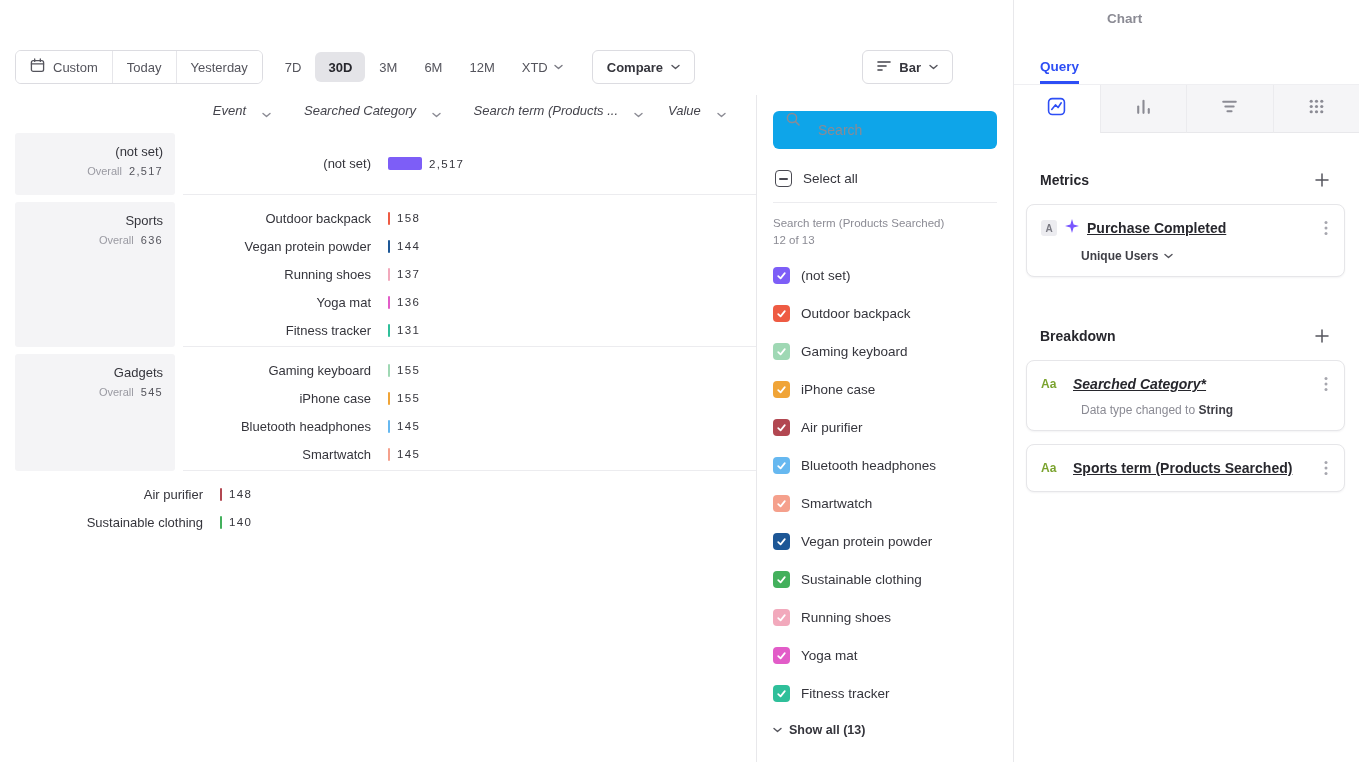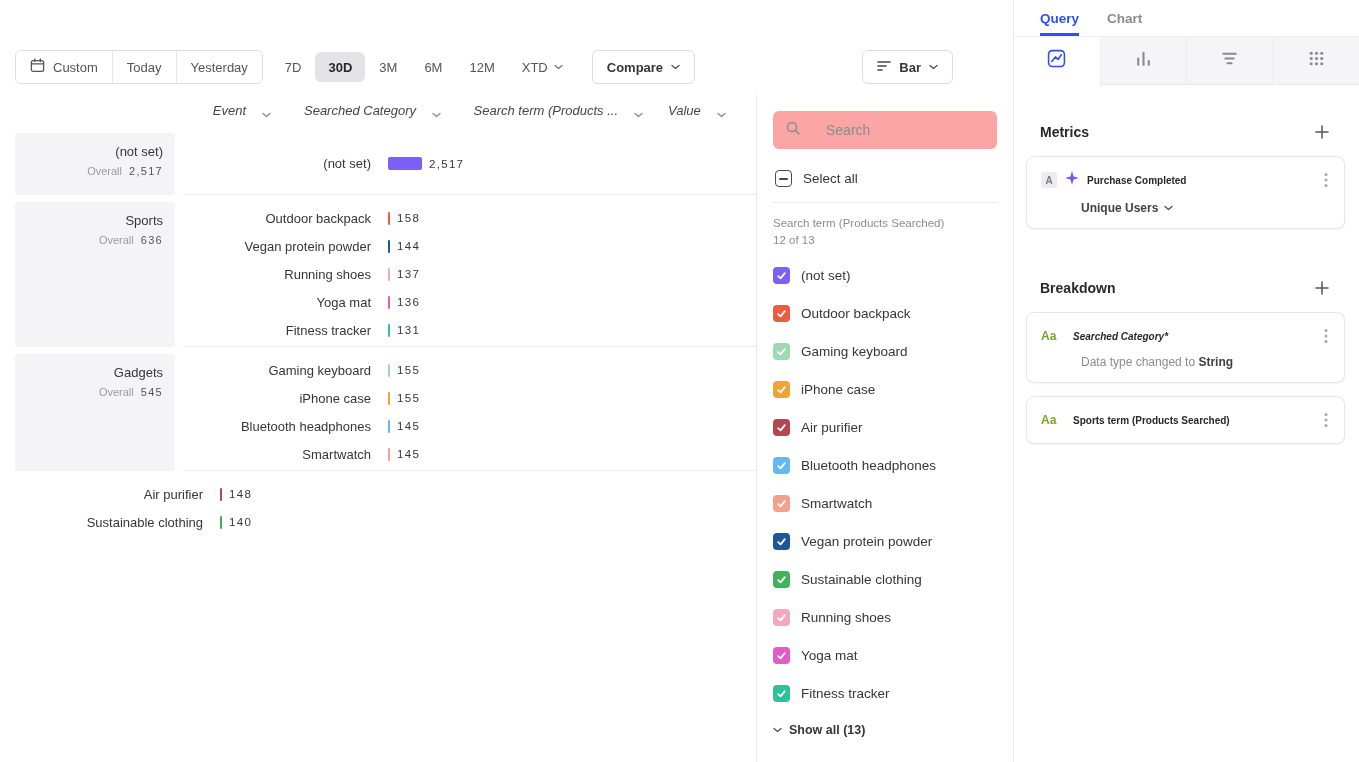--- a/index.html
+++ b/index.html
@@ -52,22 +52,22 @@
   .tgroup:last-child .rows-wrap { border-bottom:none; }
   .trow { height:28px; display:flex; align-items:center; cursor:pointer; }
   .term { width:200px; text-align:right; font-size:13px; color:#35353c; padding-right:12px; white-space:nowrap;
     overflow:hidden; }
   .val-cell { display:flex; align-items:center; padding-left:5px; }
   .bar { height:13px; border-radius:2px; flex:none; }
   .val { margin-left:7px; font-size:11.5px; letter-spacing:1.3px; color:#35353c; white-space:nowrap; }
 
   
   .filter-panel { width:257px; border-left:1px solid #e8e8eb; padding:16px 16px 0; display:flex; flex-direction:column; }
-  .search-box { background:#fca5a5; border-radius:6px; height:38px; display:flex; align-items:center;
-    padding:0 12px; gap:25px; flex:none; }
+  .search-box { background:#0ea5e9; border-radius:6px; height:38px; display:flex; 
+    padding:0 12px; gap:17px; flex:none; }
   .search-input { border:none; background:transparent; outline:none; font-family:inherit; font-size:14px;
     color:#35353c; width:100%; }
   .search-input::placeholder { color:#8b8b94; }
   .select-all { display:flex; align-items:center; gap:11px; margin:21px 2px 15px; font-size:13.5px;
     color:#35353c; cursor:pointer; }
   .indet { width:17px; height:17px; border:1.6px solid #4a4a52; border-radius:4px; display:flex;
     align-items:center; justify-content:center; flex:none; background:#fff; }
   .indet .dash { width:9px; height:2px; background:#4a4a52; border-radius:1px; }
   .fdivider { border-top:1px solid #ececef; margin-bottom:12px; }
   .list-label { font-size:11.5px; color:#8b8b94; line-height:1.45; margin-bottom:8px; width:180px; }
@@ -76,39 +76,39 @@
   .chk { width:17px; height:17px; border-radius:4px; display:flex; align-items:center; justify-content:center; flex:none; }
   .chk-label { font-size:13.5px; color:#35353c; white-space:nowrap; }
   .show-all { display:flex; align-items:center; gap:7px; height:36px; font-size:12.5px; font-weight:700;
     color:#35353c; cursor:pointer; }
 
   
   .query-panel { width:346px; border-left:1px solid #e8e8eb; display:flex; flex-direction:column; }
   .qtabs { display:flex; gap:28px; padding:11px 0 0 26px; border-bottom:1px solid #efeff2; flex:none; }
   .qtab { font-size:13.5px; font-weight:600; color:#8b8b94; padding-bottom:7px; cursor:pointer;
     border-bottom:3px solid transparent; }
-  .qtab.active { color:#2d4ef5; border-bottom-color:#2d4ef5; }
+  .qtab.active { color:#2d4ef5; border-bottom-color:#2d4ef5;margin-top:48px; }
   .icon-strip { display:flex; height:48px; flex:none; }
   .icon-cell { flex:1; display:flex; align-items:center; justify-content:center; background:#f5f5f7;
     border-left:1px solid #ebebee; border-bottom:1px solid #e8e8eb; cursor:pointer; }
   .icon-cell:first-child { border-left:none; }
   .icon-cell.active { background:#fff; border-bottom-color:transparent; }
   .qsection { padding:0 14px 0 12px; }
   .qsection-head { display:flex; align-items:center; justify-content:space-between; padding:0 12px 0 14px; }
   .qsection-title { font-size:14px; font-weight:700; color:#27272d; }
   .plus-btn { background:none; border:none; cursor:pointer; padding:4px; display:flex; }
   .m-metrics { margin-top:36px; }
   .m-filter { margin-top:42px; }
   .m-breakdown { margin-top:48px; }
   .qcard { border:1px solid #e6e6e9; border-radius:8px; box-shadow:0 1px 2px rgba(20,20,40,0.05);
     margin-top:13px; padding:13px 12px 13px 14px; background:#fff; cursor:pointer; }
   .qcard-row { display:flex; align-items:center; gap:8px; }
   .badge-a { width:16px; height:16px; background:#ececf0; border-radius:3px; font-size:10px; font-weight:700;
     color:#7a7a83; display:flex; align-items:center; justify-content:center; flex:none; }
-  .card-title { font-size:10px; font-weight:600; color:#27272d; flex:1; white-space:nowrap; overflow:hidden; }
+  .card-title { font-size:14px; font-weight:600; color:#27272d; flex:1; white-space:nowrap; overflow:hidden;text-decoration:underline; }
   .kebab-btn { background:none; border:none; cursor:pointer; padding:2px 4px; display:flex; flex:none; }
   .card-sub { margin:11px 0 0 40px; font-size:12px; font-weight:700; color:#3f3f46; display:flex;
     align-items:center; gap:6px; cursor:pointer; }
   .aa-icon { font-size:12px; font-weight:700; color:#7aa32e; width:24px; flex:none; font-style:normal; }
   .bd-italic { font-style:italic; }
   .card-note { margin:9px 0 0 40px; font-size:12px; color:#8b8b94; }
   .card-note b { color:#3f3f46; font-weight:700; }
 </style>
 </head>
 <body>

